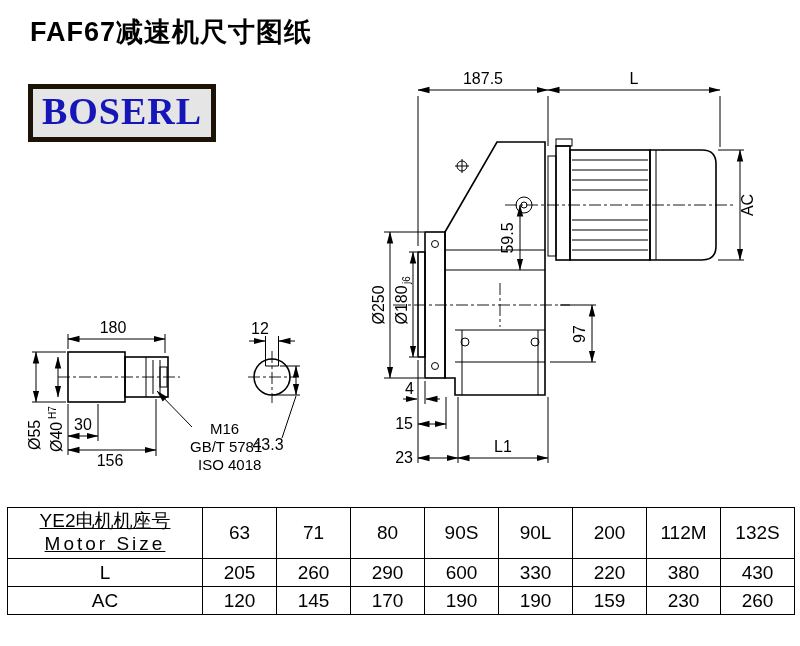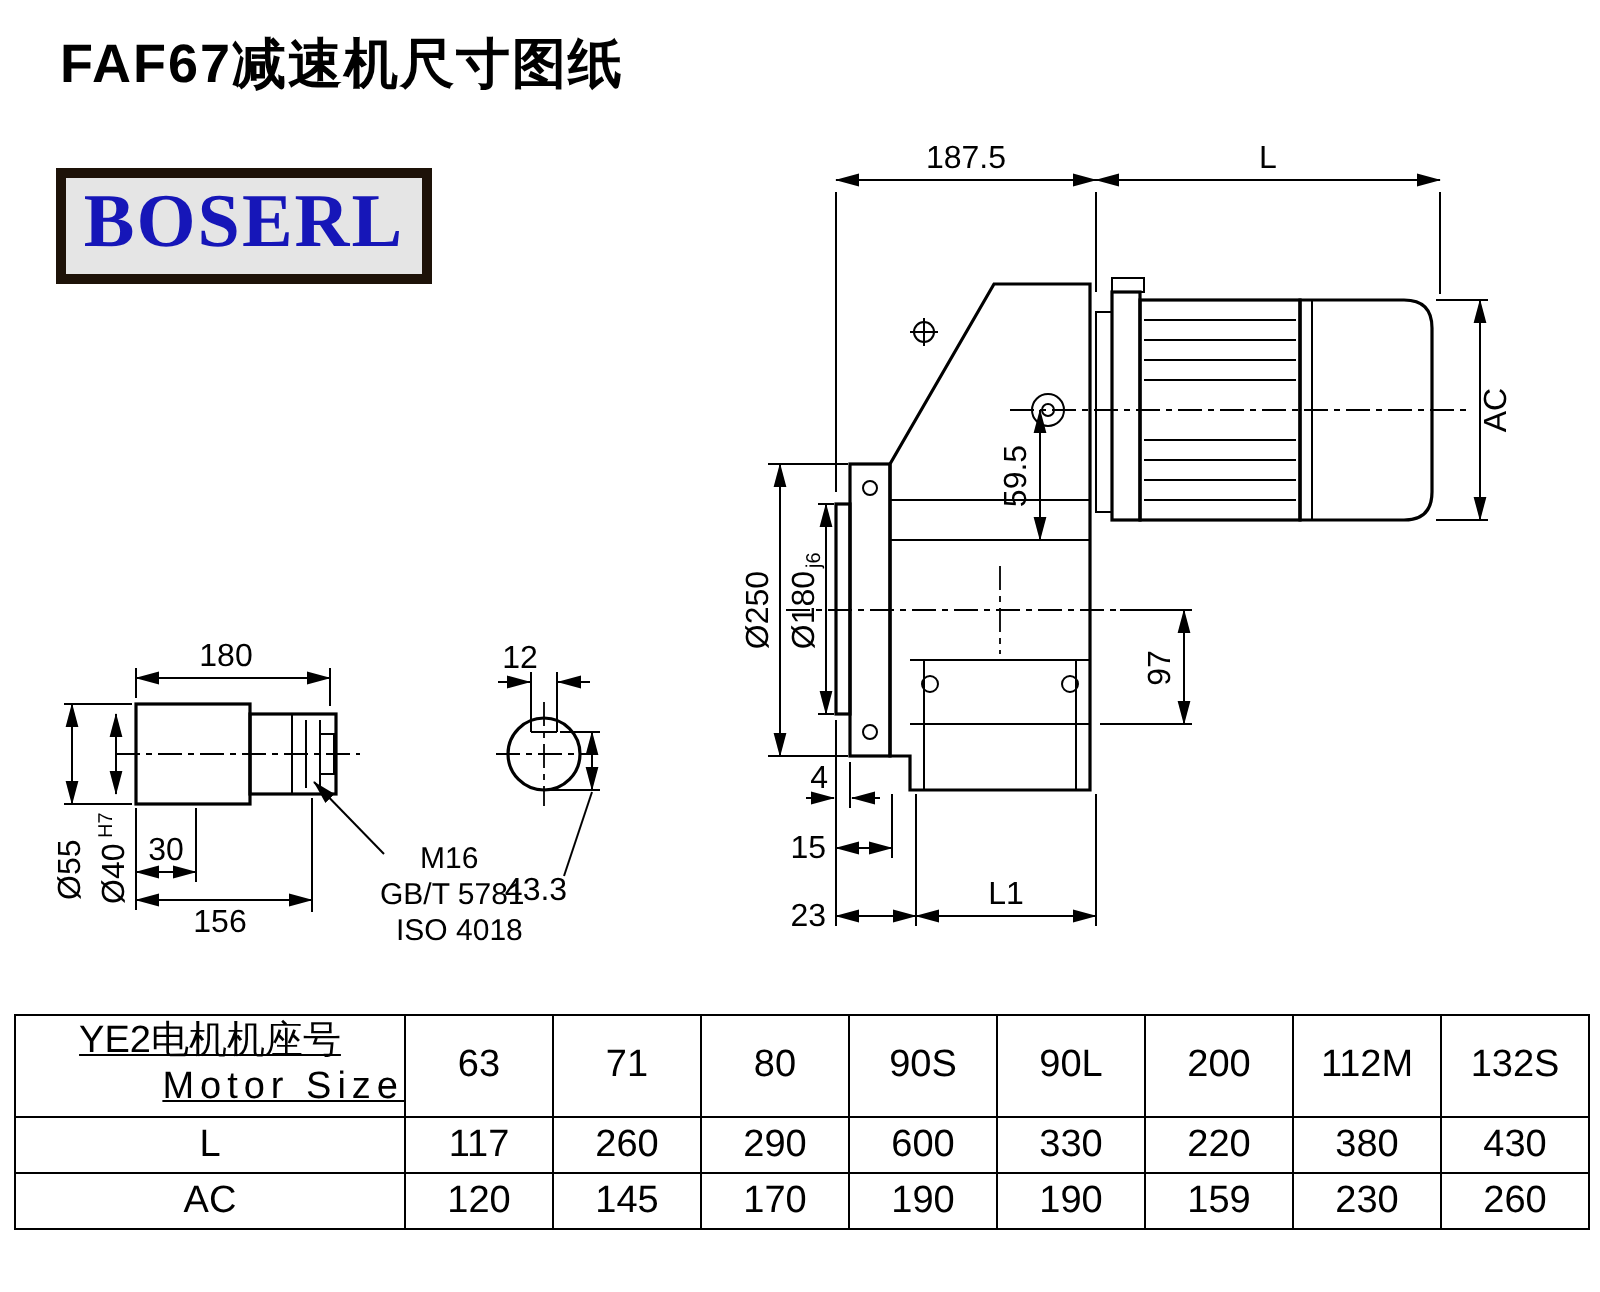--- a/index.html
+++ b/index.html
@@ -18,21 +18,21 @@
   .cl{stroke:#000;stroke-width:0.9;fill:none;stroke-dasharray:12 3 3 3;}
   text{font-family:"Liberation Sans",sans-serif;font-size:16px;fill:#000;}
   text.small{font-size:10px;}
   text.note{font-size:15px;}
   .spec{position:absolute;left:7px;top:507px;width:786px;border-collapse:collapse;
         table-layout:fixed;}
   .spec td{border:1.8px solid #000;text-align:center;vertical-align:middle;
            font-size:19px;padding:0;height:27px;}
   .spec tr.hdr td{height:50px;}
   .spec td.motor div{line-height:1.2;text-decoration:underline;}
-  .spec td.motor .en{letter-spacing:3px;text-align:right;}
+  .spec td.motor .en{letter-spacing:3px;}
 </style>
 </head>
 <body>
 
 <div id="page">
 
   <div id="title">FAF67减速机尺寸图纸</div>
 
   <div id="logo">
     <span>BOSERL</span>
@@ -236,21 +236,21 @@
       <td>71</td>
       <td>80</td>
       <td>90S</td>
       <td>90L</td>
       <td>200</td>
       <td>112M</td>
       <td>132S</td>
     </tr>
     <tr>
       <td>L</td>
-      <td>117</td>
+      <td>205</td>
       <td>260</td>
       <td>290</td>
       <td>600</td>
       <td>330</td>
       <td>220</td>
       <td>380</td>
       <td>430</td>
     </tr>
     <tr>
       <td>AC</td>

